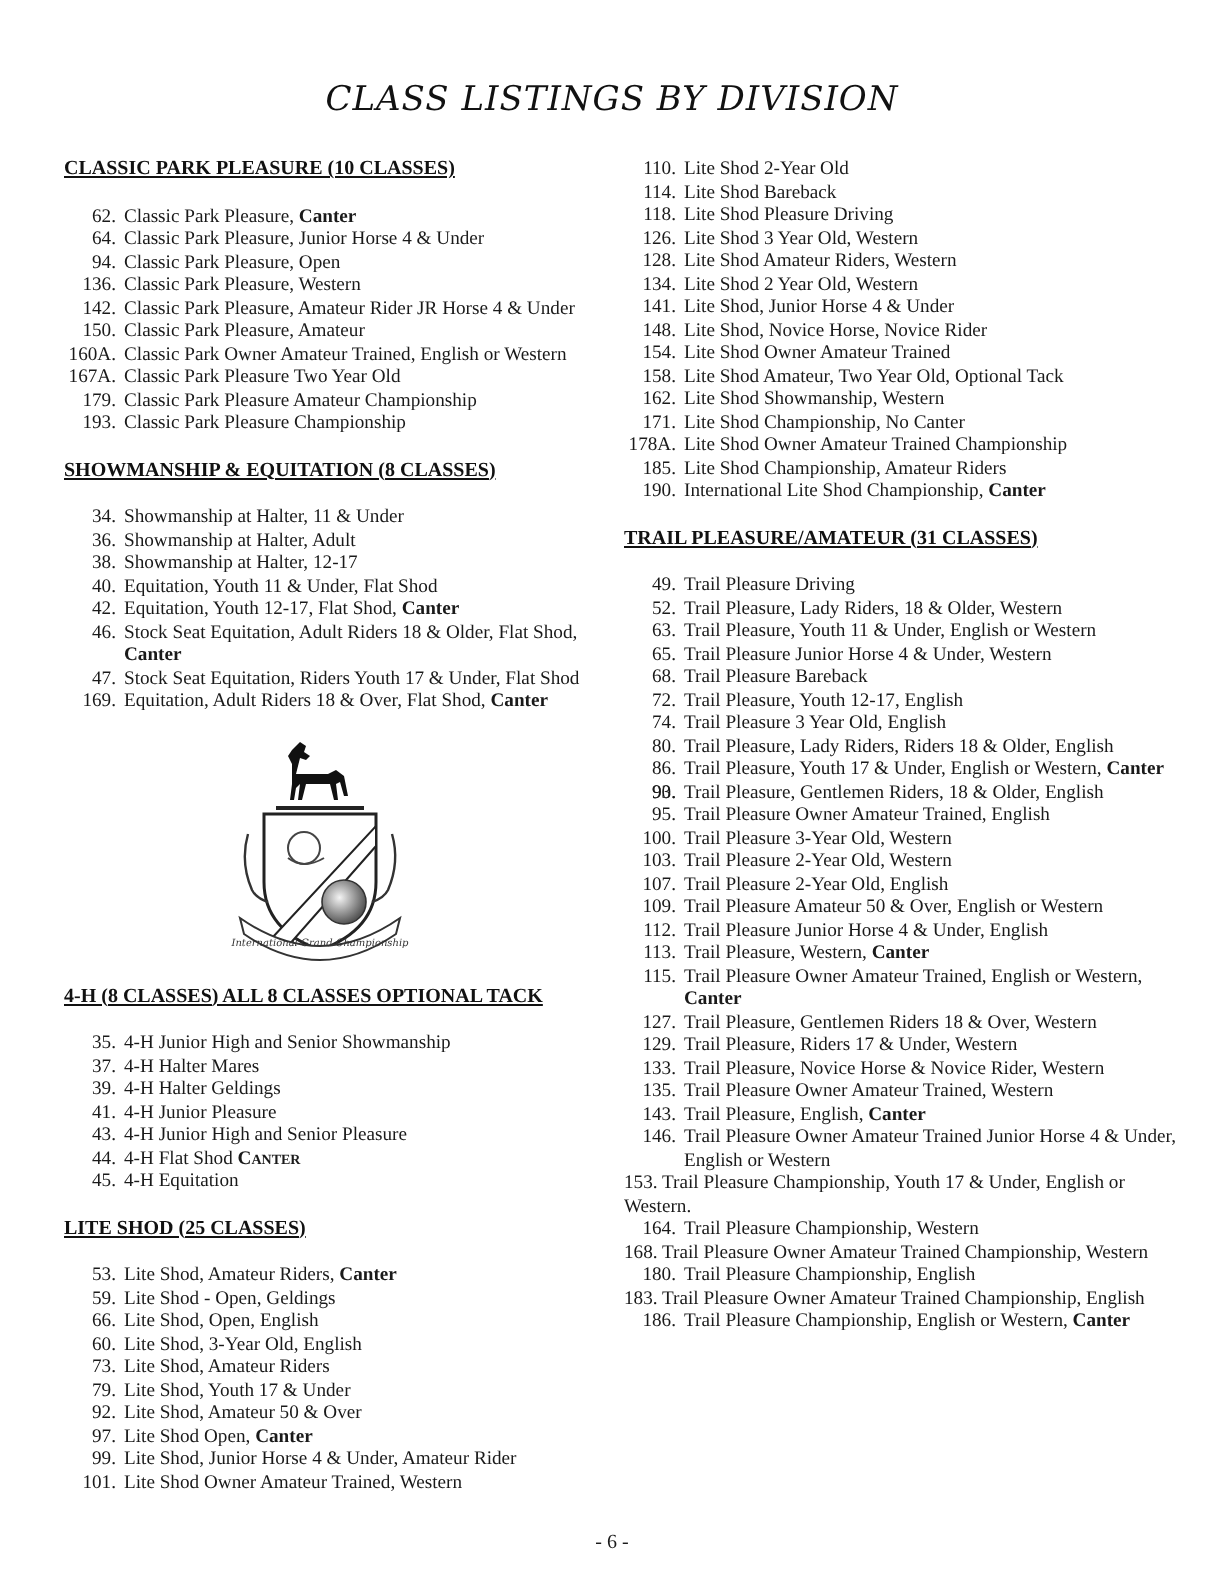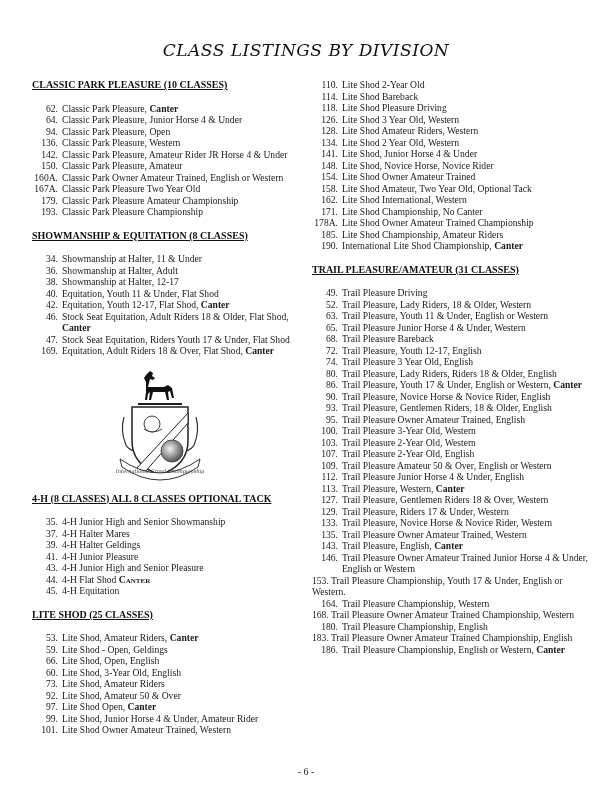--- a/index.html
+++ b/index.html
@@ -104,66 +104,68 @@
       <li><span class="num">45.</span><span>4-H Equitation</span></li>
     </ul>
 
   <div class="section-heading">LITE SHOD (25 CLASSES)</div>
   <ul class="list">
       <li><span class="num">53.</span><span>Lite Shod, Amateur Riders, </span><span class="bold">Canter</span></li>
       <li><span class="num">59.</span><span>Lite Shod - Open, Geldings</span></li>
       <li><span class="num">66.</span><span>Lite Shod, Open, English</span></li>
       <li><span class="num">60.</span><span>Lite Shod, 3-Year Old, English</span></li>
       <li><span class="num">73.</span><span>Lite Shod, Amateur Riders</span></li>
+      <li><span class="num">79.</span><span>Lite Shod, Youth 17 &amp; Under</span></li>
       <li><span class="num">92.</span><span>Lite Shod, Amateur 50 &amp; Over</span></li>
       <li><span class="num">97.</span><span>Lite Shod Open, </span><span class="bold">Canter</span></li>
       <li><span class="num">99.</span><span>Lite Shod, Junior Horse 4 &amp; Under, Amateur Rider</span></li>
       <li><span class="num">101.</span><span>Lite Shod Owner Amateur Trained, Western</span></li>
     </ul>
 </div>
 
 <div class="col col-right">
   <ul class="list">
       <li><span class="num">110.</span><span>Lite Shod 2-Year Old</span></li>
       <li><span class="num">114.</span><span>Lite Shod Bareback</span></li>
       <li><span class="num">118.</span><span>Lite Shod Pleasure Driving</span></li>
       <li><span class="num">126.</span><span>Lite Shod 3 Year Old, Western</span></li>
       <li><span class="num">128.</span><span>Lite Shod Amateur Riders, Western</span></li>
       <li><span class="num">134.</span><span>Lite Shod 2 Year Old, Western</span></li>
       <li><span class="num">141.</span><span>Lite Shod, Junior Horse 4 &amp; Under</span></li>
       <li><span class="num">148.</span><span>Lite Shod, Novice Horse, Novice Rider</span></li>
       <li><span class="num">154.</span><span>Lite Shod Owner Amateur Trained</span></li>
       <li><span class="num">158.</span><span>Lite Shod Amateur, Two Year Old, Optional Tack</span></li>
-      <li><span class="num">162.</span><span>Lite Shod International, Western</span></li>
+      <li><span class="num">162.</span><span>Lite Shod Showmanship, Western</span></li>
       <li><span class="num">171.</span><span>Lite Shod Championship, No Canter</span></li>
       <li><span class="num">178A.</span><span>Lite Shod Owner Amateur Trained Championship</span></li>
       <li><span class="num">185.</span><span>Lite Shod Championship, Amateur Riders</span></li>
       <li><span class="num">190.</span><span>International Lite Shod Championship, </span><span class="bold">Canter</span></li>
     </ul>
 
   <div class="section-heading">TRAIL PLEASURE/AMATEUR (31 CLASSES)</div>
   <ul class="list">
       <li><span class="num">49.</span><span>Trail Pleasure Driving</span></li>
       <li><span class="num">52.</span><span>Trail Pleasure, Lady Riders, 18 &amp; Older, Western</span></li>
       <li><span class="num">63.</span><span>Trail Pleasure, Youth 11 &amp; Under, English or Western</span></li>
       <li><span class="num">65.</span><span>Trail Pleasure Junior Horse 4 &amp; Under, Western</span></li>
       <li><span class="num">68.</span><span>Trail Pleasure Bareback</span></li>
       <li><span class="num">72.</span><span>Trail Pleasure, Youth 12-17, English</span></li>
       <li><span class="num">74.</span><span>Trail Pleasure 3 Year Old, English</span></li>
       <li><span class="num">80.</span><span>Trail Pleasure, Lady Riders, Riders 18 &amp; Older, English</span></li>
       <li><span class="num">86.</span><span>Trail Pleasure, Youth 17 &amp; Under, English or Western, </span><span class="bold">Canter</span></li>
-      <li><span class="num">90.</span><span>Trail Pleasure, Novice Horse &amp; Novice Rider, English</span></li>
+      <li><span class="num">90.</span></li>
       <li><span class="num">93.</span><span>Trail Pleasure, Gentlemen Riders, 18 &amp; Older, English</span></li>
       <li><span class="num">95.</span><span>Trail Pleasure Owner Amateur Trained, English</span></li>
       <li><span class="num">100.</span><span>Trail Pleasure 3-Year Old, Western</span></li>
       <li><span class="num">103.</span><span>Trail Pleasure 2-Year Old, Western</span></li>
       <li><span class="num">107.</span><span>Trail Pleasure 2-Year Old, English</span></li>
       <li><span class="num">109.</span><span>Trail Pleasure Amateur 50 &amp; Over, English or Western</span></li>
       <li><span class="num">112.</span><span>Trail Pleasure Junior Horse 4 &amp; Under, English</span></li>
       <li><span class="num">113.</span><span>Trail Pleasure, Western, </span><span class="bold">Canter</span></li>
+      <li><span class="num">115.</span><span>Trail Pleasure Owner Amateur Trained, English or Western, </span><span class="bold">Canter</span></li>
       <li><span class="num">127.</span><span>Trail Pleasure, Gentlemen Riders 18 &amp; Over, Western</span></li>
       <li><span class="num">129.</span><span>Trail Pleasure, Riders 17 &amp; Under, Western</span></li>
       <li><span class="num">133.</span><span>Trail Pleasure, Novice Horse &amp; Novice Rider, Western</span></li>
       <li><span class="num">135.</span><span>Trail Pleasure Owner Amateur Trained, Western</span></li>
       <li><span class="num">143.</span><span>Trail Pleasure, English, </span><span class="bold">Canter</span></li>
       <li><span class="num">146.</span><span>Trail Pleasure Owner Amateur Trained Junior Horse 4 &amp; Under, English or Western</span></li>
       <li class="hang-left"><span class="num">153.</span><span> Trail Pleasure Championship, Youth 17 &amp; Under, English or Western.</span></li>
       <li><span class="num">164.</span><span>Trail Pleasure Championship, Western</span></li>
       <li class="hang-left"><span class="num">168.</span><span> Trail Pleasure Owner Amateur Trained Championship, Western</span></li>
       <li><span class="num">180.</span><span>Trail Pleasure Championship, English</span></li>

